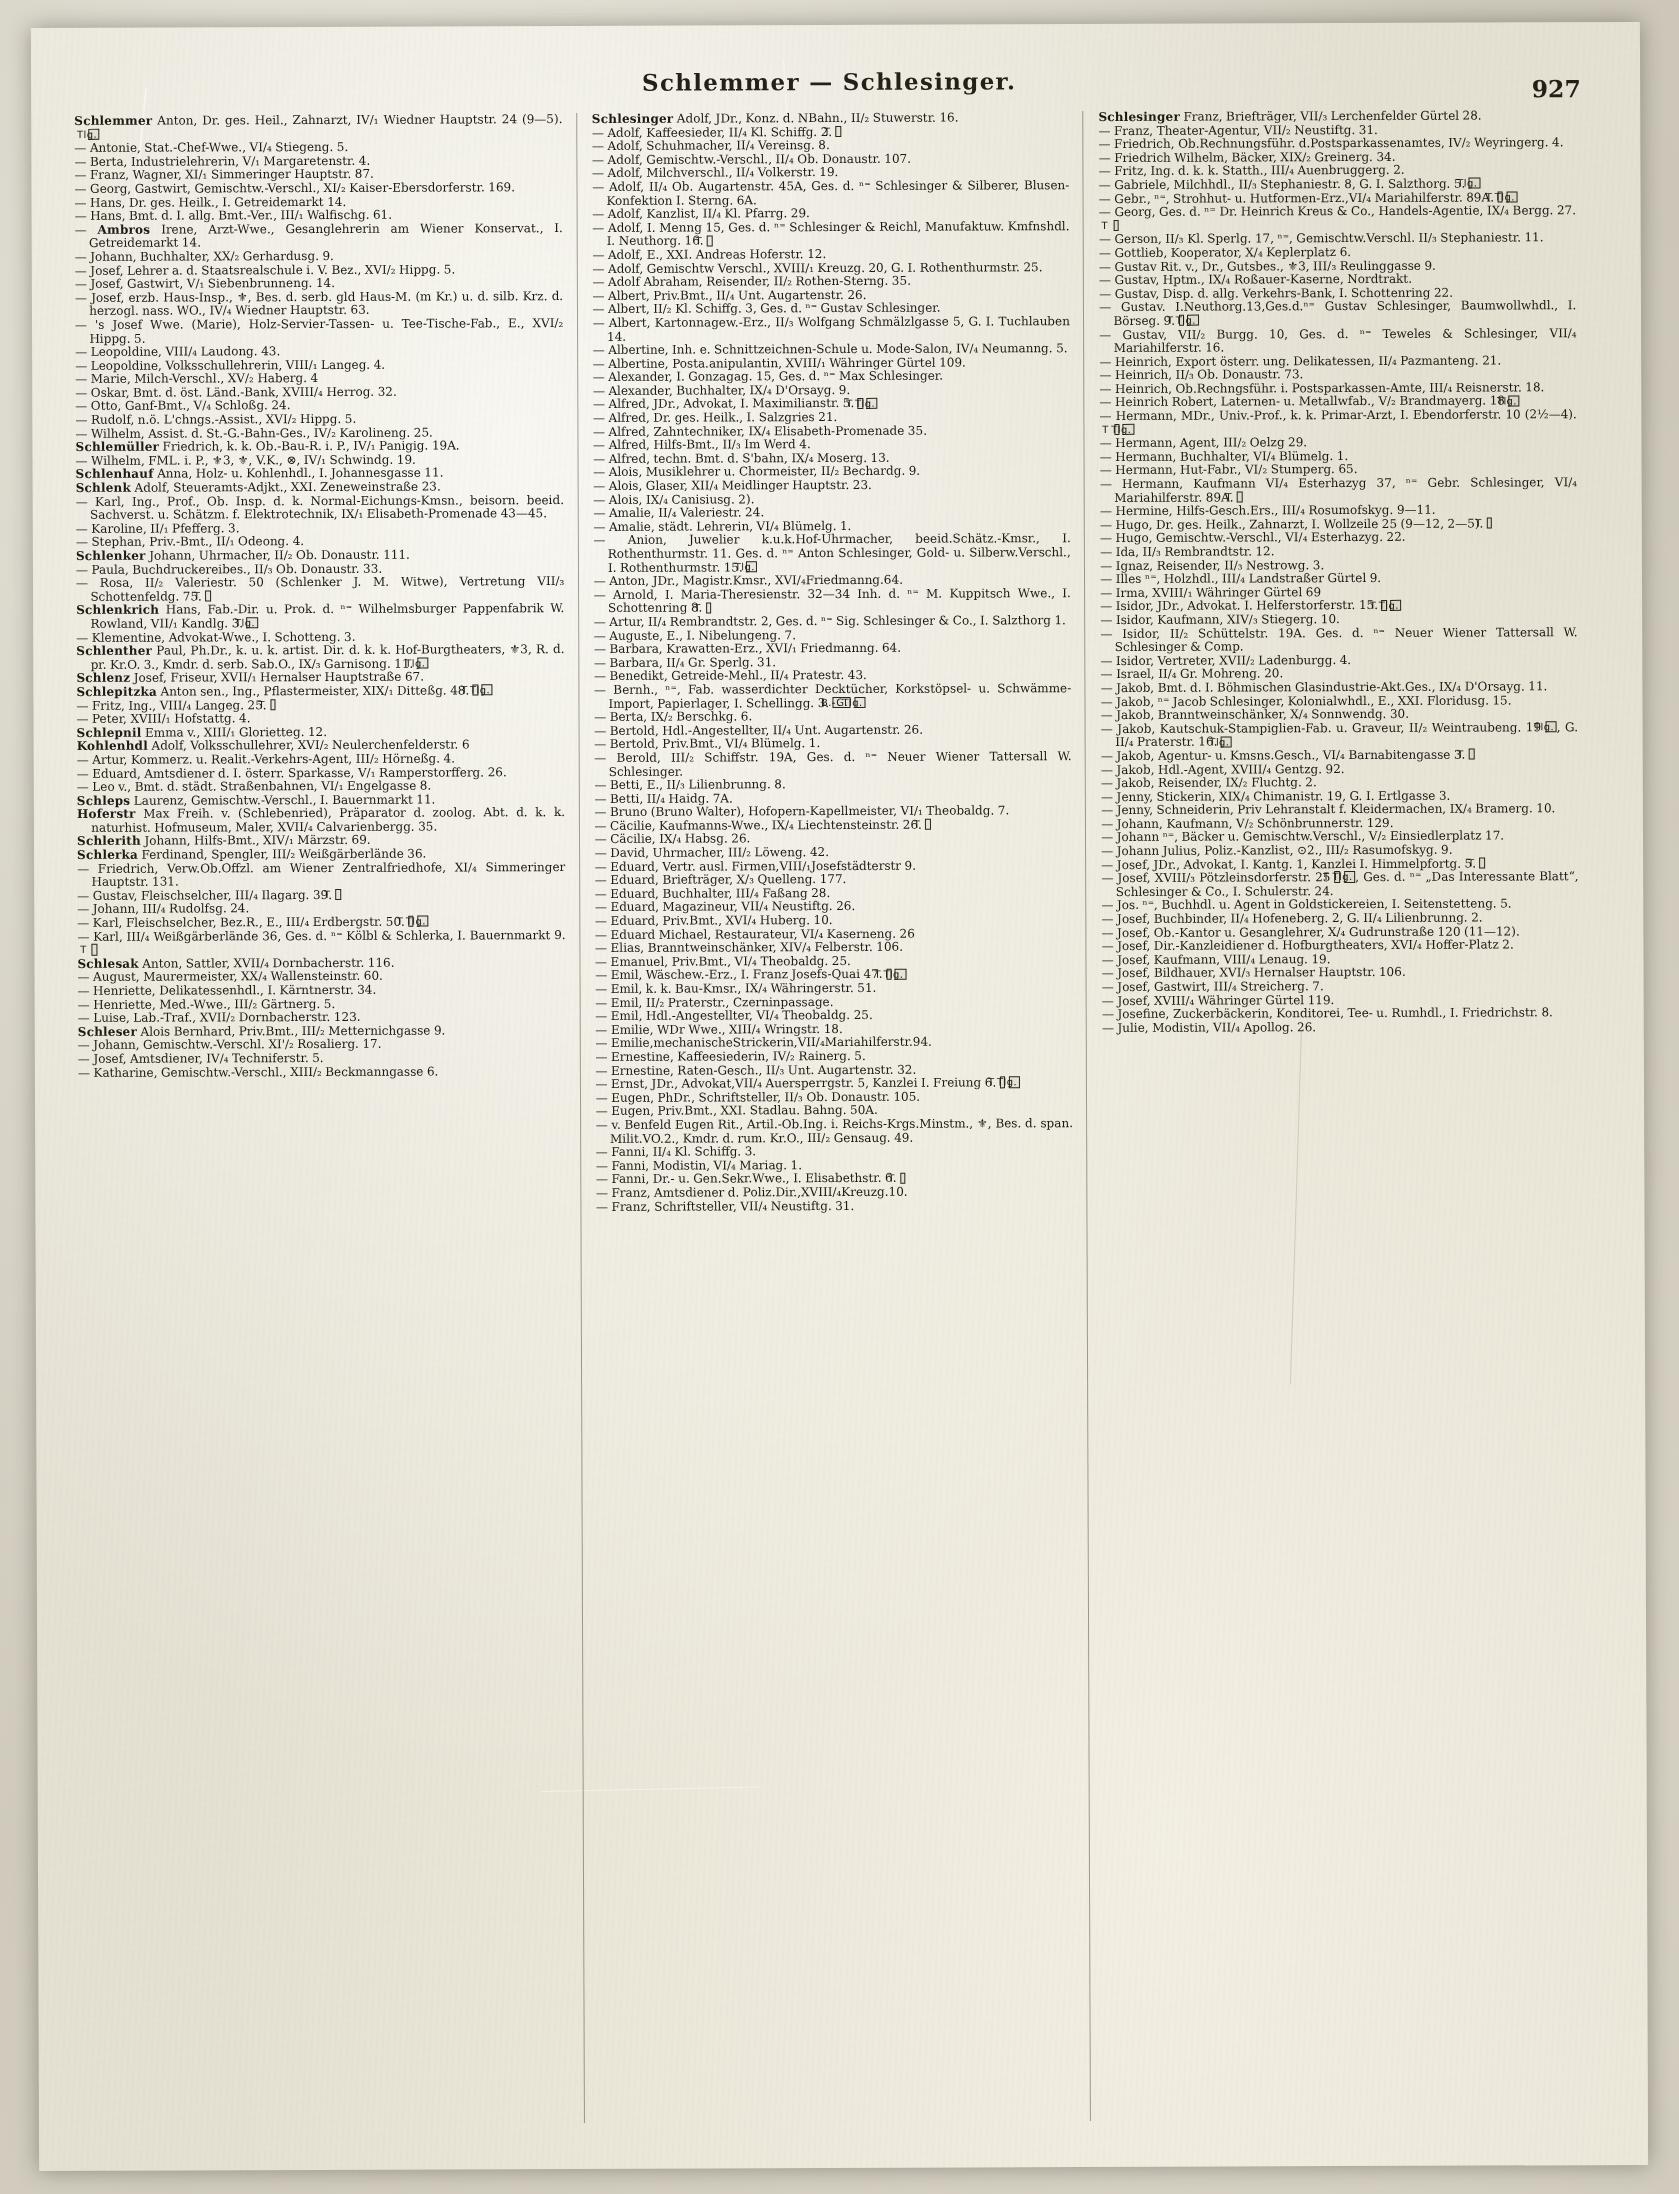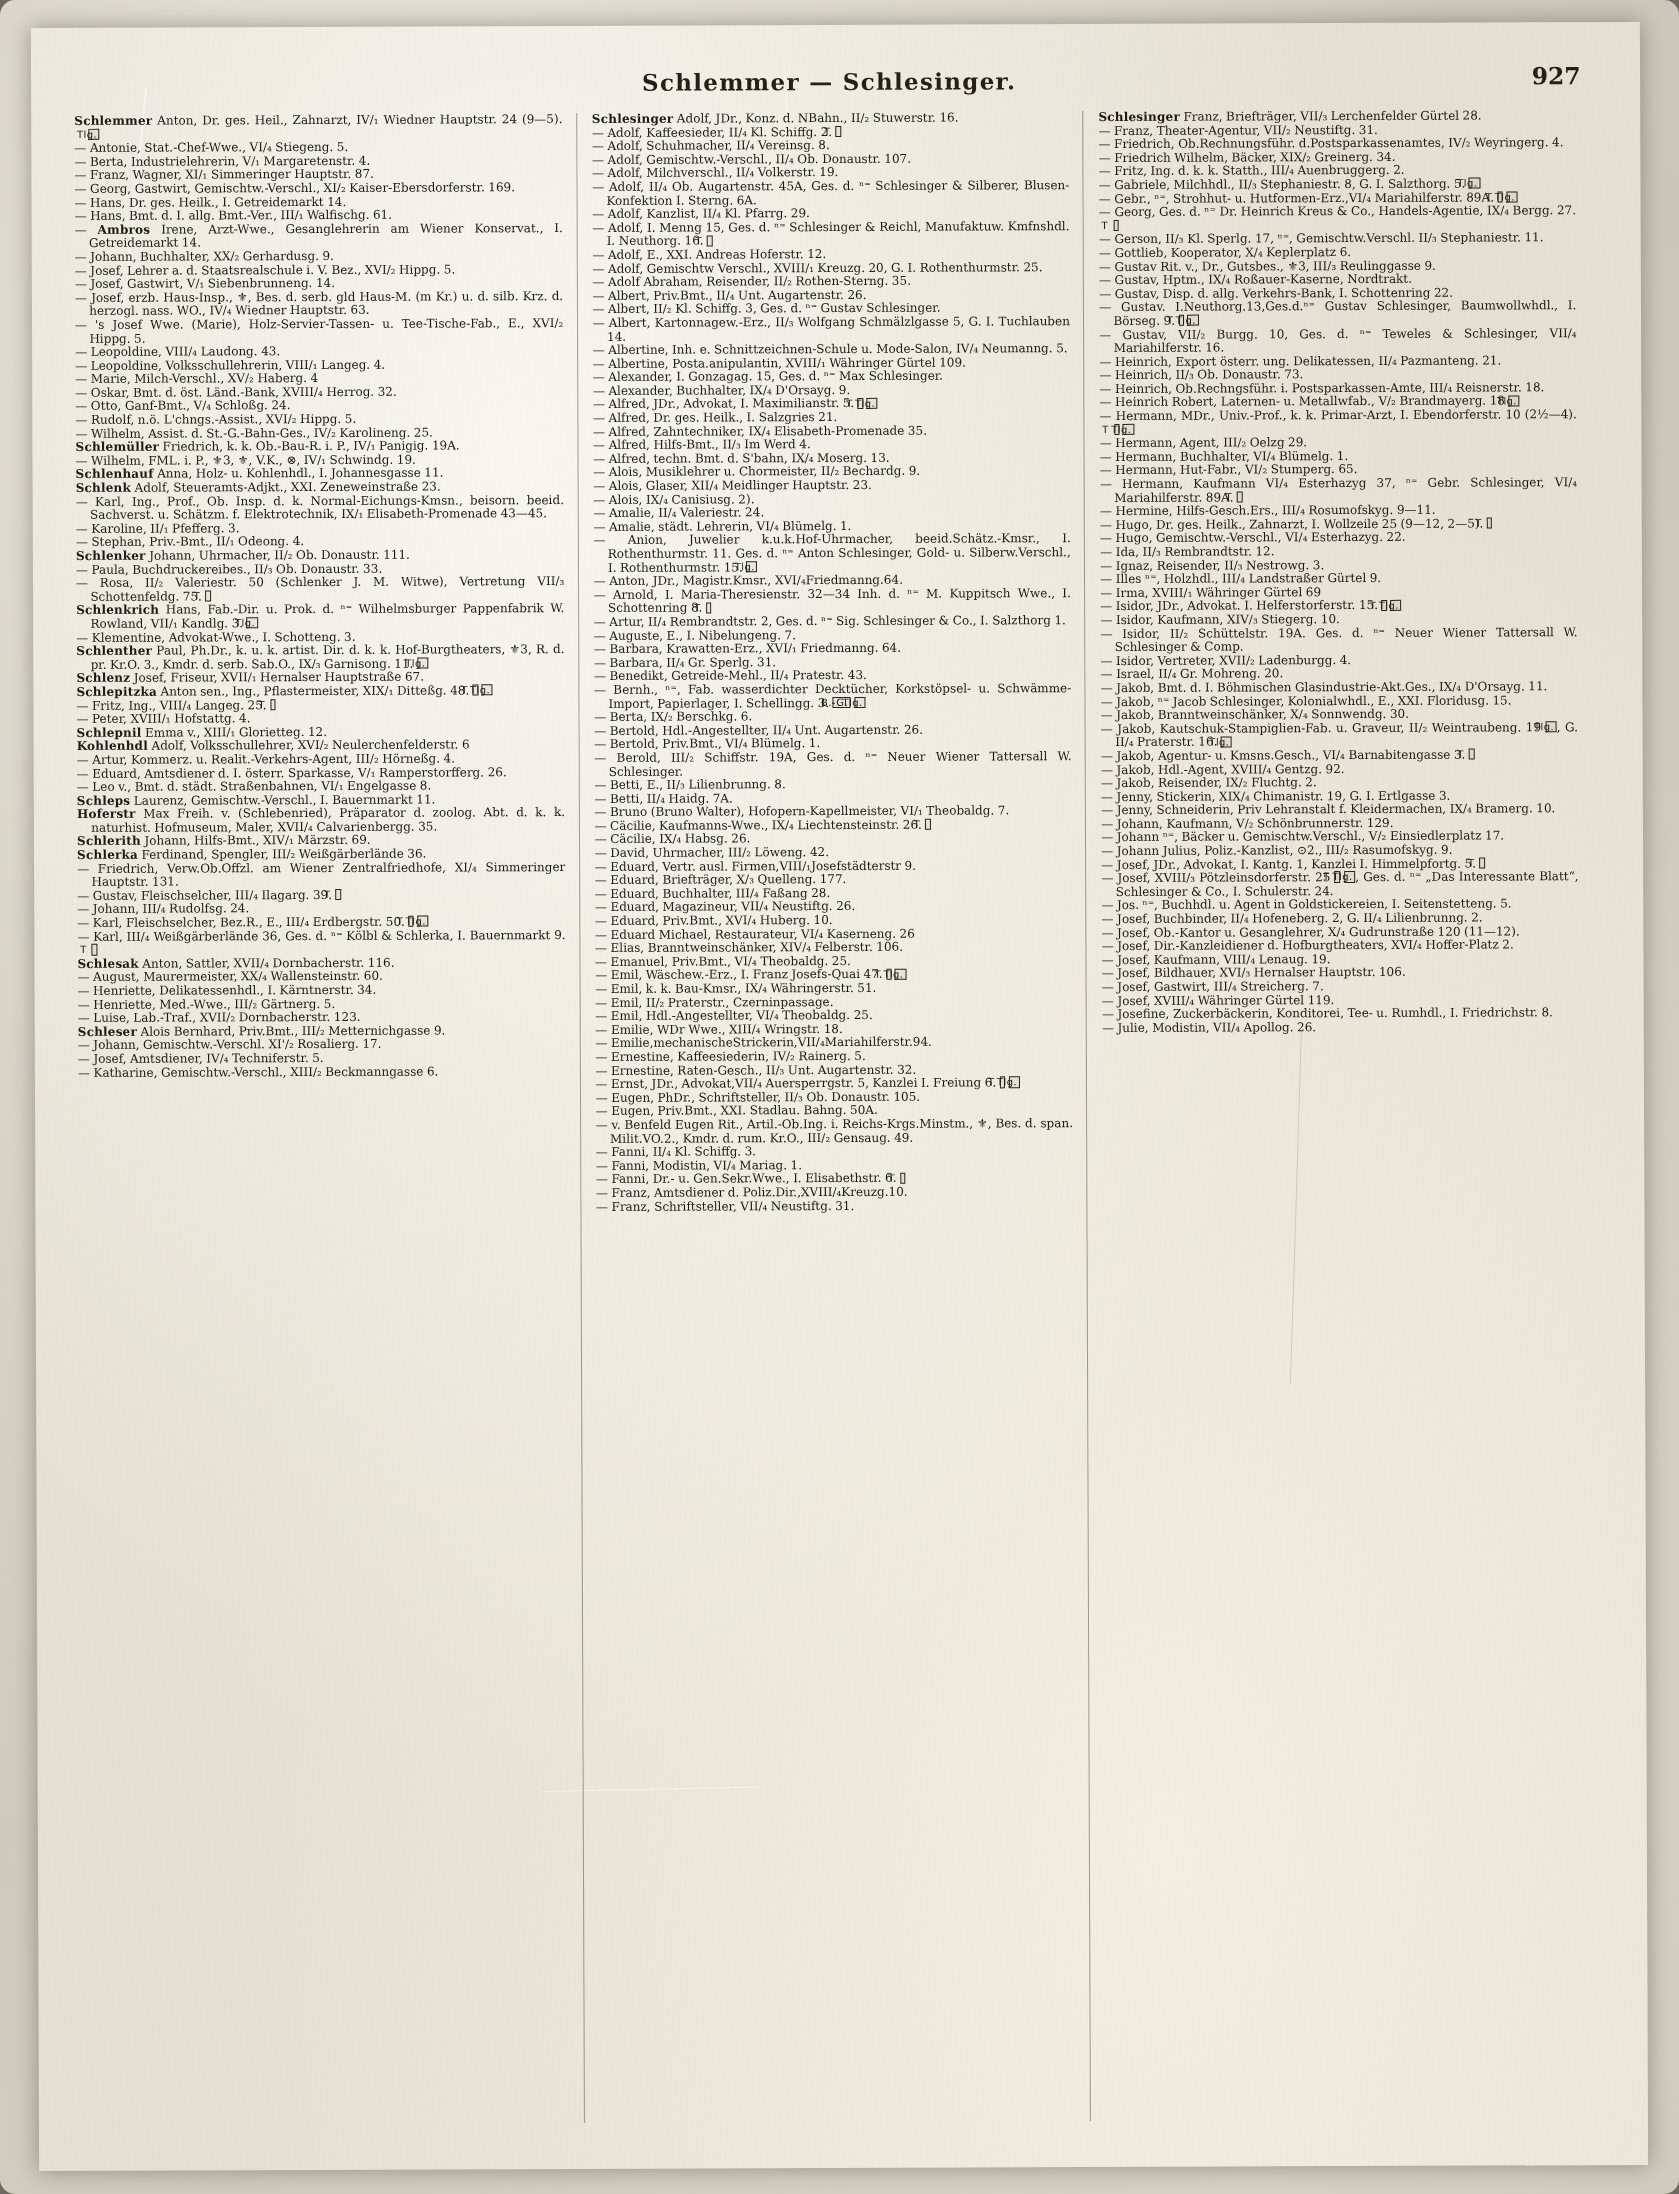--- a/index.html
+++ b/index.html
@@ -16,21 +16,20 @@
   #page {
     position: relative;
     width: 1679px;
     height: 2194px;
     background: #cfcabb;
     background-image:
       radial-gradient(ellipse at 20% 15%, rgba(255,255,250,0.55), rgba(255,255,250,0) 60%),
       radial-gradient(ellipse at 80% 80%, rgba(255,252,240,0.35), rgba(255,252,240,0) 65%),
       linear-gradient(115deg, rgba(120,110,90,0.10), rgba(255,255,255,0.05) 40%, rgba(110,100,80,0.12));
     box-sizing: border-box;
-    border-radius: 15px;
   }
   #paper {
     position: absolute;
     left: 35px;
     top: 25px;
     width: 1609px;
     height: 2143px;
     background: #e4e0d2;
     background-image:
       radial-gradient(ellipse at 30% 20%, rgba(255,255,252,0.75), rgba(255,255,252,0) 55%),
@@ -73,21 +72,21 @@
     font-family: "DejaVu Serif", serif;
     font-weight: bold;
     font-size: 23px;
     letter-spacing: 1.3px;
     color: #241f17;
     top: 3.4px;
   }
   .head-page {
     position: absolute;
     right: 8.4px;
-    top: 0;
+    top: 13px;
     font-family: "DejaVu Serif", serif;
     font-weight: bold;
     font-size: 23.5px;
     color: #241f17;
   }
   .columns {
     display: flex;
     position: absolute;
     top: 47px;
     left: 0;

